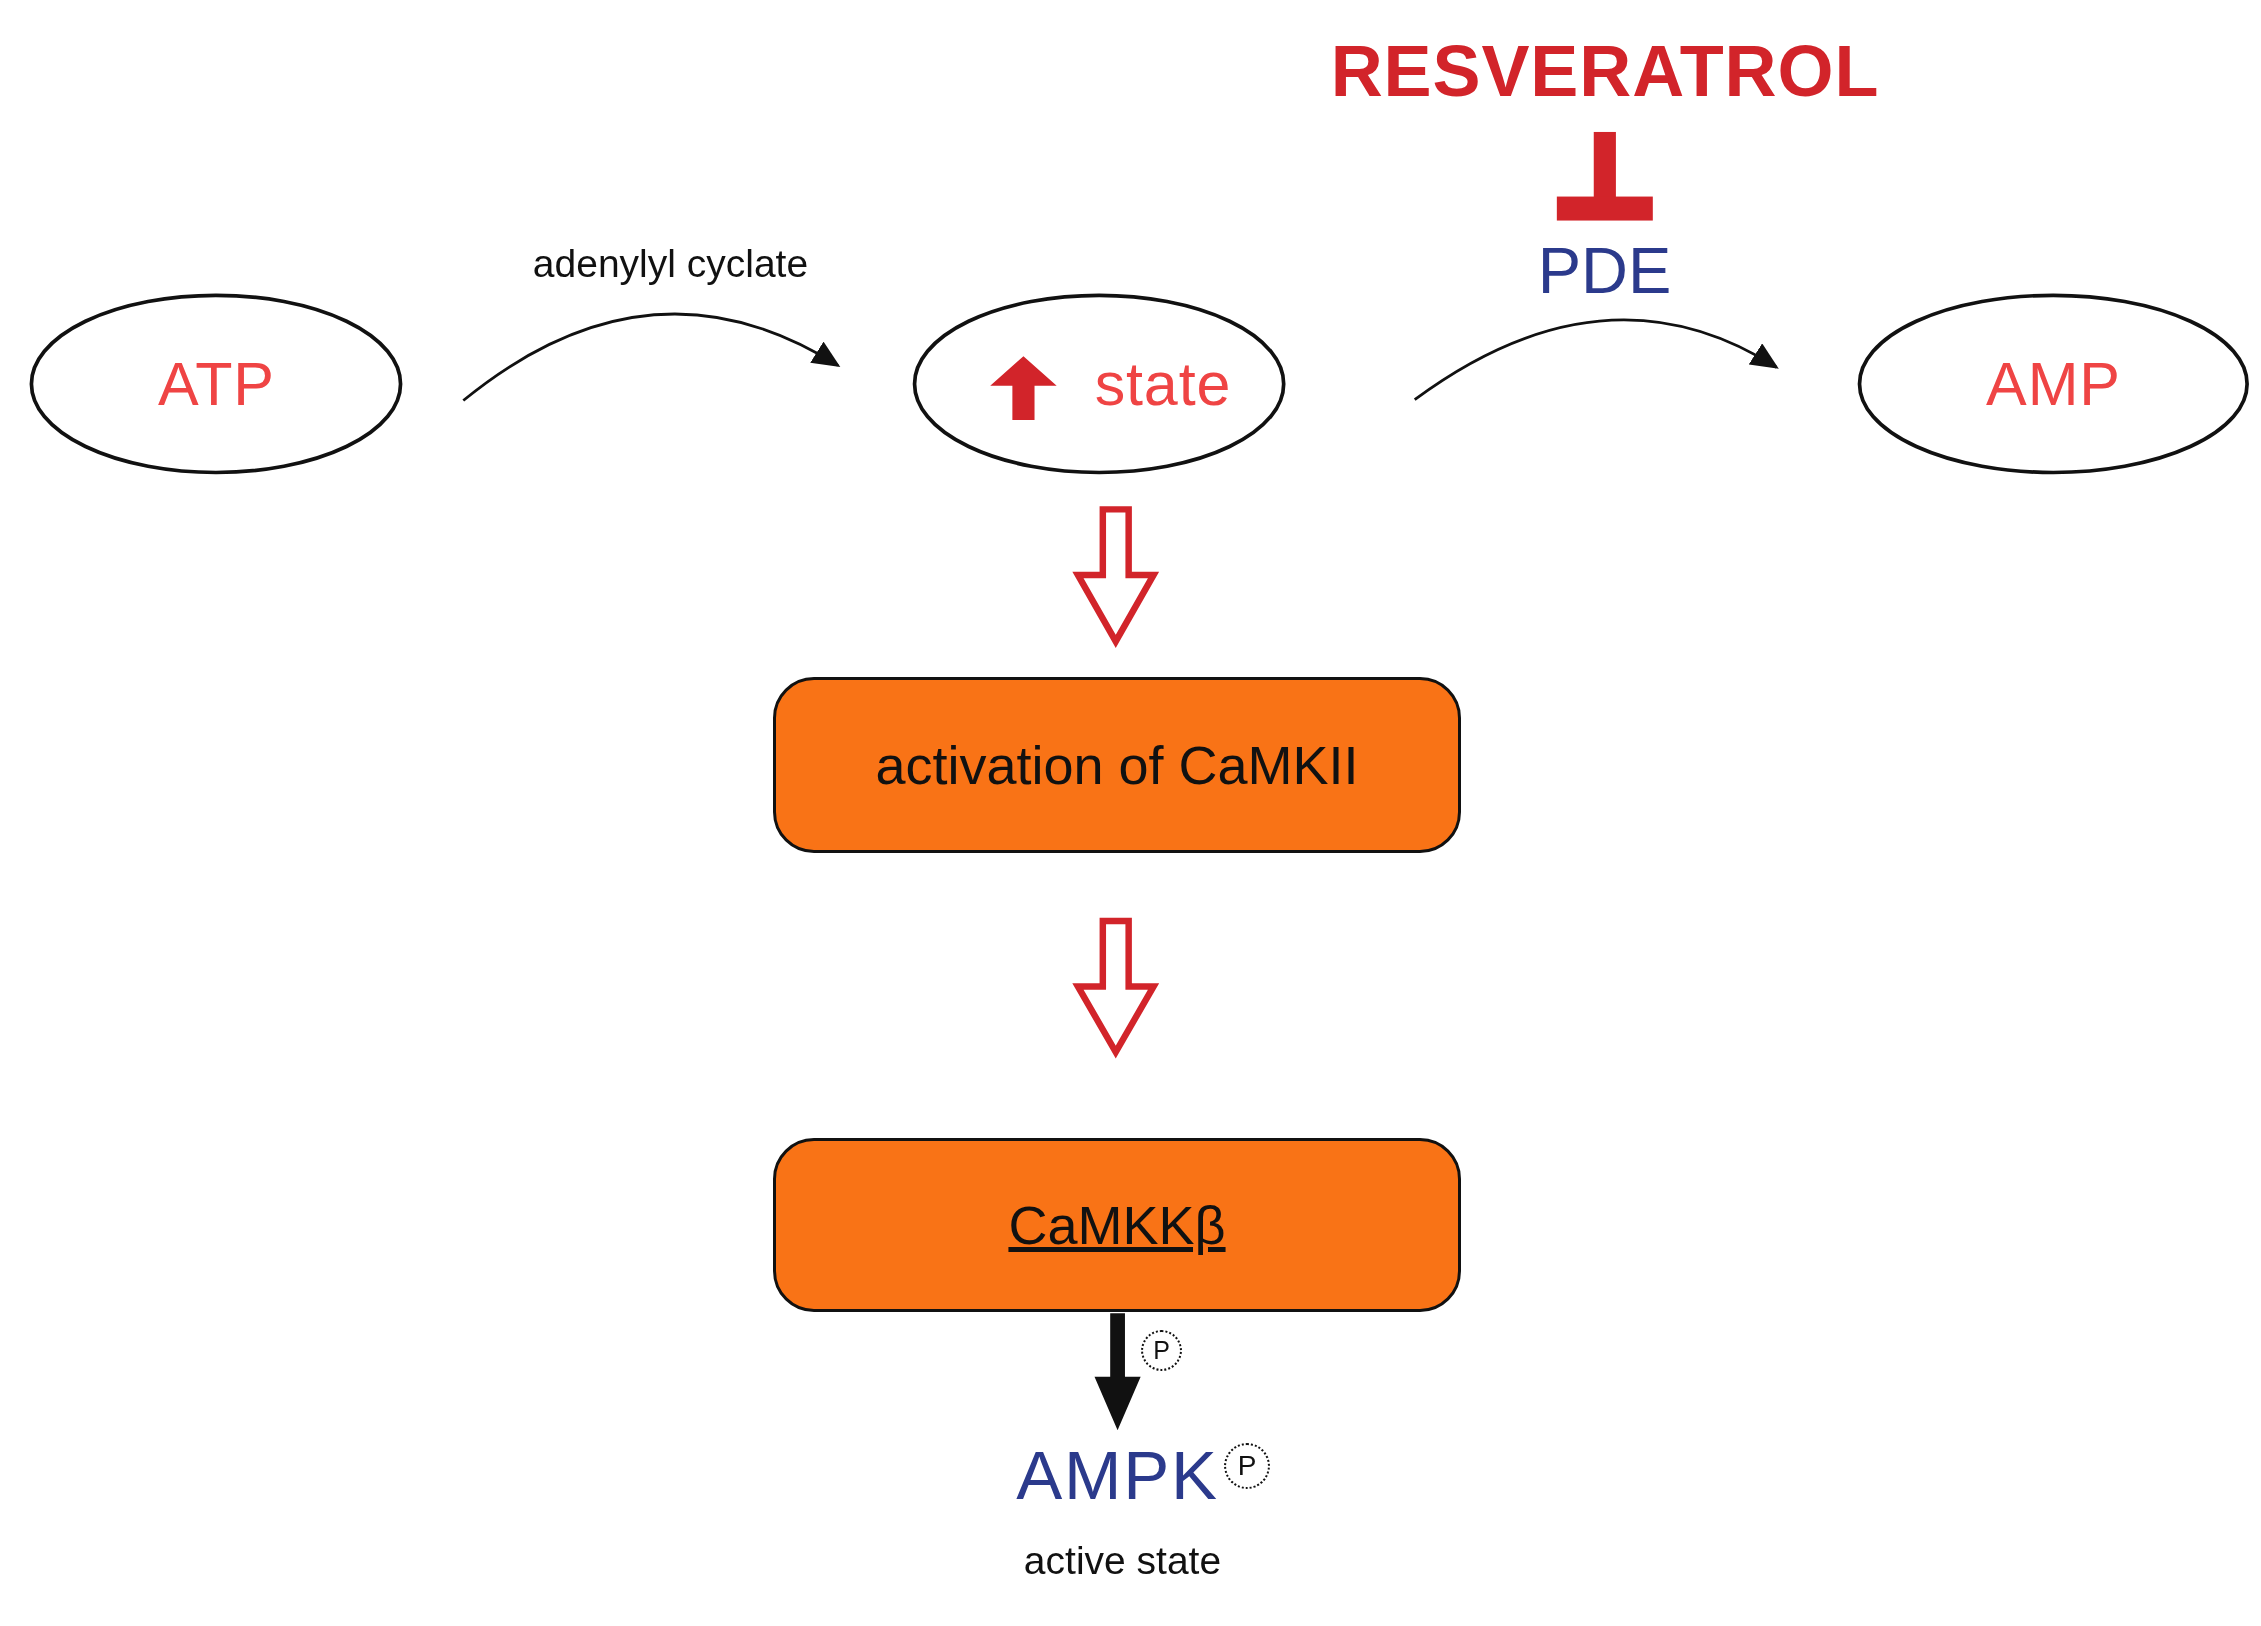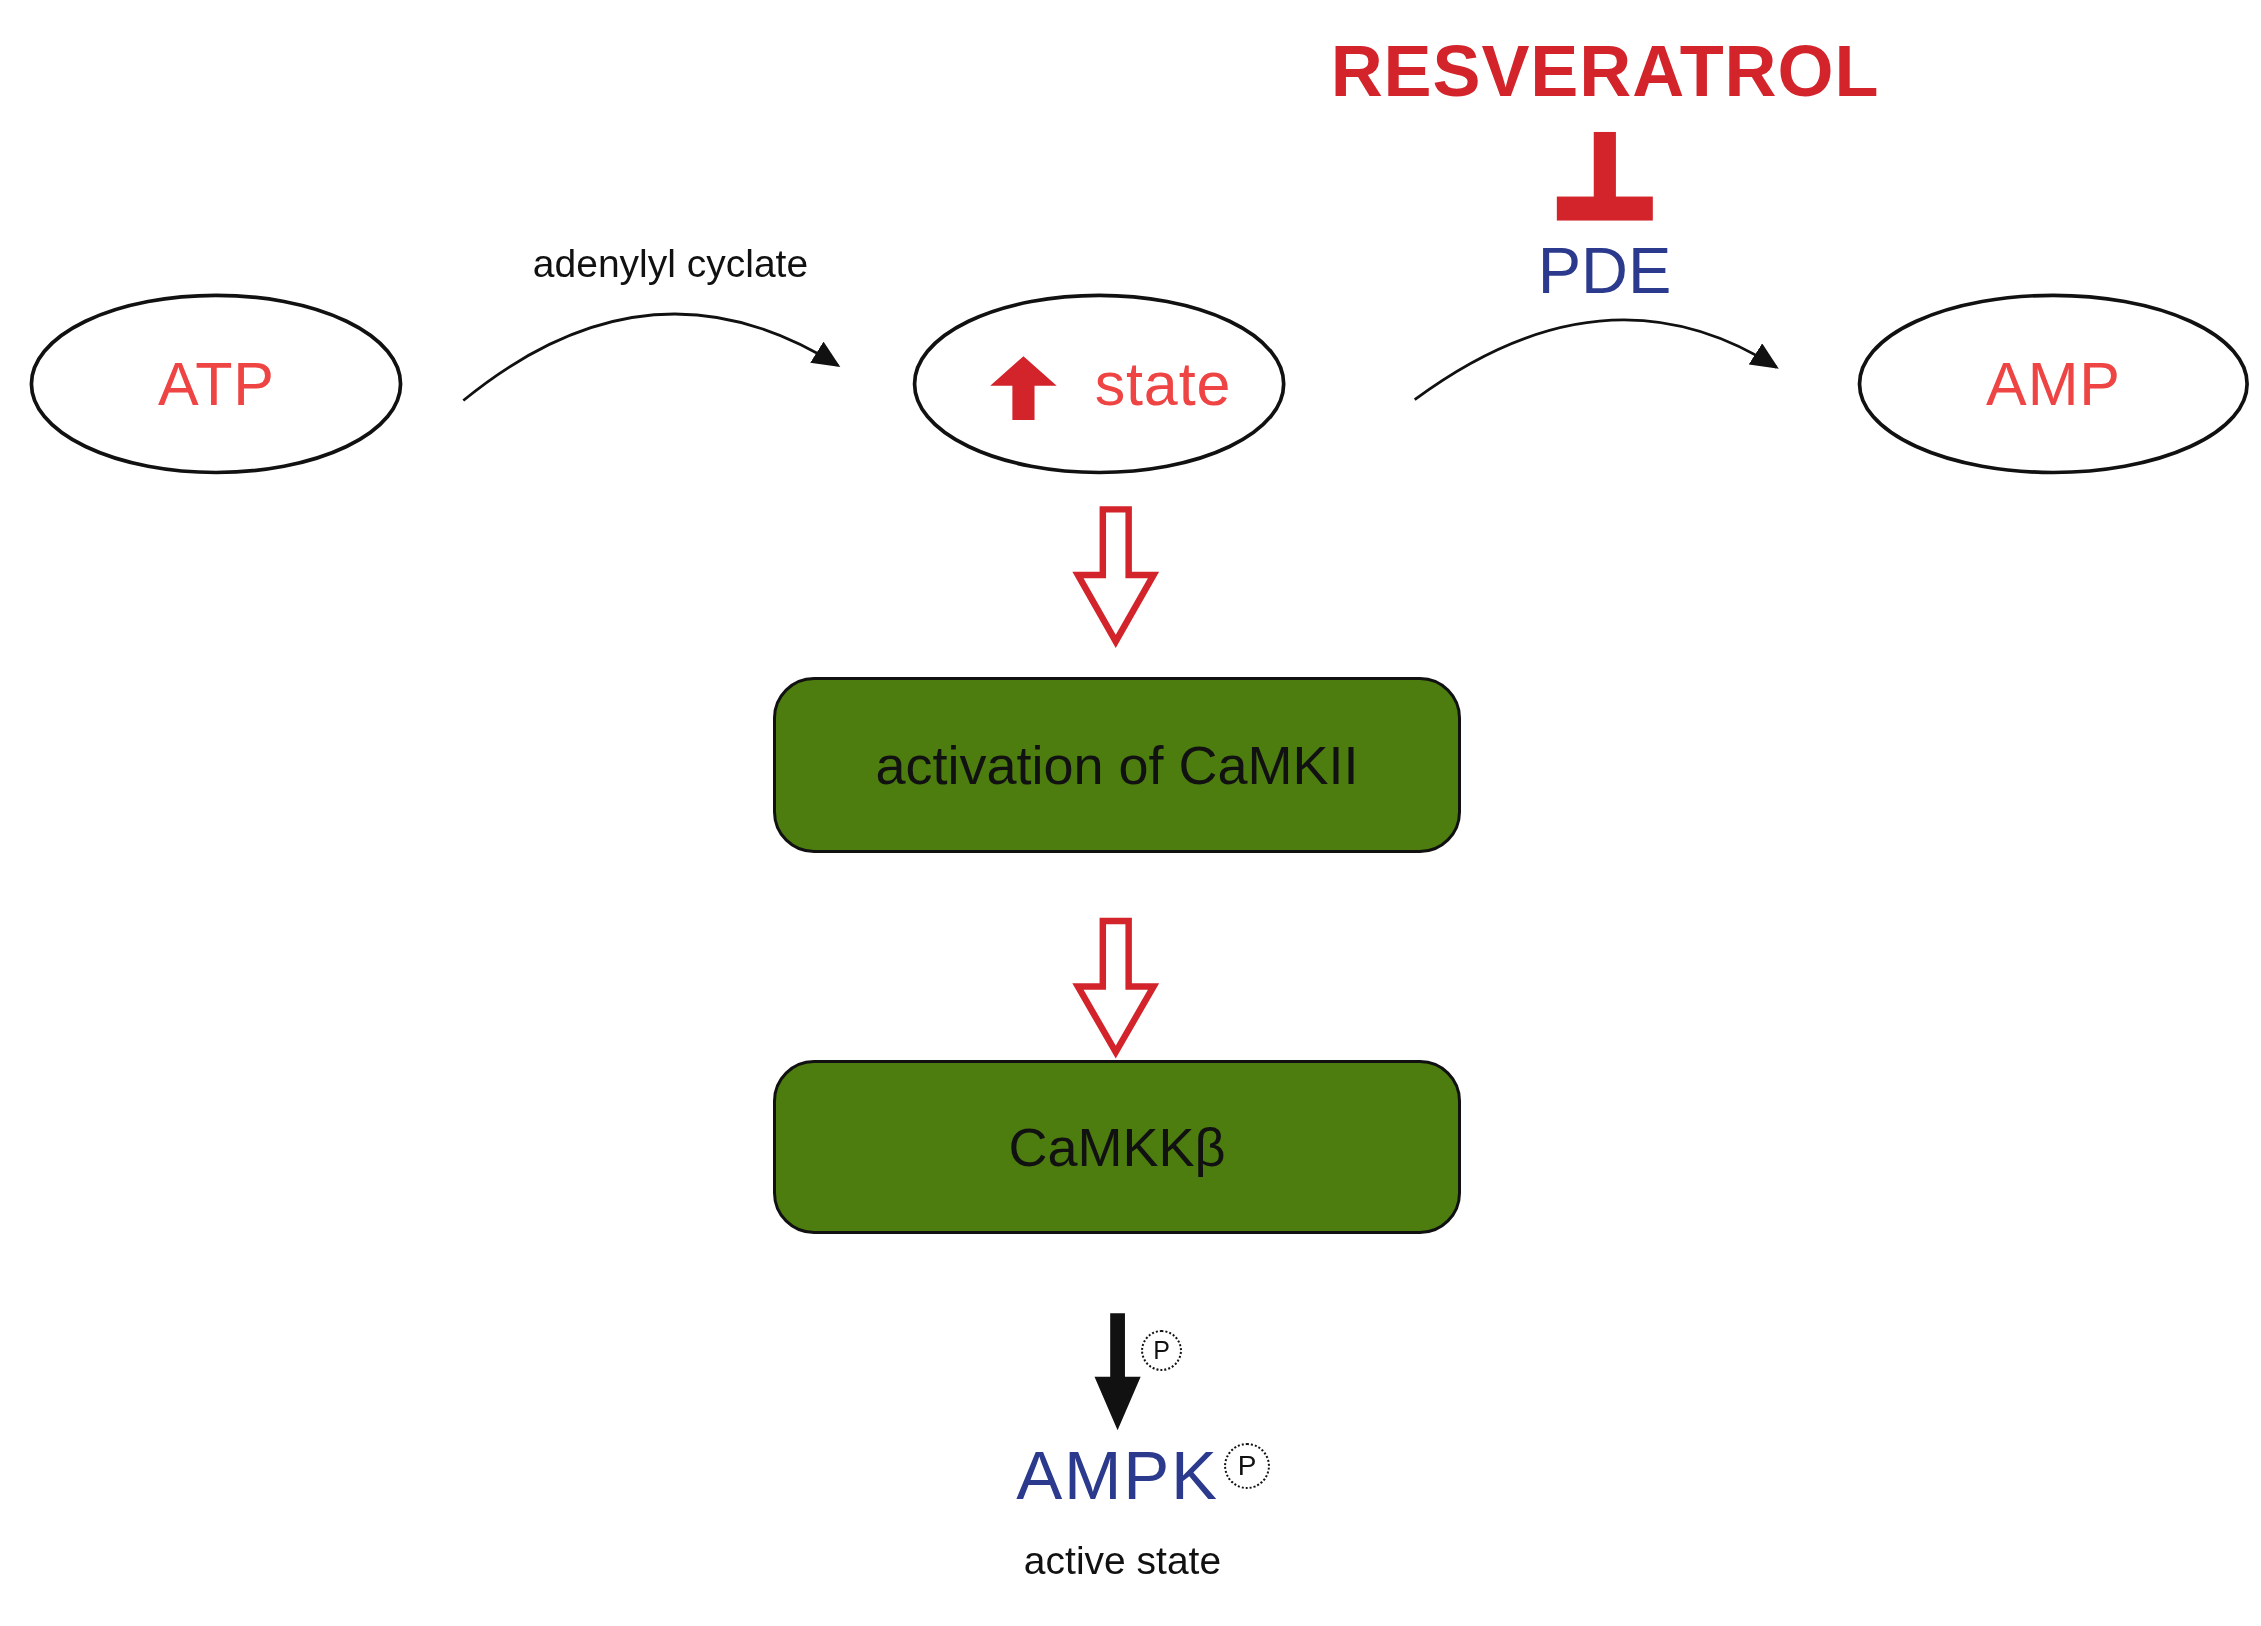--- a/index.html
+++ b/index.html
@@ -19,21 +19,21 @@
   .title{
     font-size:72px;font-weight:700;color:#D2242A;letter-spacing:0.9px;
     text-align:center;
   }
   .pde{font-size:65px;color:#2B3A8C;text-align:center;}
   .enzyme{font-size:39px;color:#111;text-align:center;}
   .round-box{
     position:absolute;
     border:3.7px solid #111;
     border-radius:41px;
-    background:#4d7c0f;
+    background:#f97316;
     display:flex;flex-direction:column;align-items:center;justify-content:center;
   }
   .box-text{font-size:54px;color:#111;line-height:61px;text-align:center;}
   .box-line2{display:flex;align-items:center;justify-content:center;gap:14.8px;margin-top:5.5px;}
   .box-line2 svg{display:block;}
   .sup{font-size:31px;vertical-align:super;position:relative;top:-16.6px;}
   .p-circle{
     position:absolute;border:2.8px dotted #111;border-radius:50%;
     display:flex;align-items:center;justify-content:center;
     background:#fff;color:#111;
@@ -83,21 +83,21 @@
   <div class="abs center node-label blue" style="left:78px;top:342px;width:277px;height:83px;">ATP</div>
 
   <div class="abs center node-label blue" style="left:1052px;top:342px;width:222px;height:83px;">state</div>
 
   <div class="abs center node-label blue" style="left:1915px;top:342px;width:277px;height:83px;">AMP</div>
 
   <div class="round-box" style="left:773px;top:677px;width:682px;height:170px;">
     <div class="box-text">activation of CaMKII</div>
   </div>
 
-  <div class="round-box" style="left:773px;top:1060px;width:682px;height:168px;">
+  <div class="round-box" style="left:773px;top:1138px;width:682px;height:168px;text-decoration:underline;">
     <div class="box-text">CaMKKβ</div>
   </div>
 
   <div class="p-circle" style="left:1141px;top:1330px;width:37px;height:37px;font-size:25px;">
     <span>P</span>
   </div>
 
   <div class="abs ampk" style="left:887px;top:1436px;width:461px;">AMPK</div>
 
   <div class="p-circle" style="left:1224px;top:1443px;width:42px;height:42px;font-size:28px;">

